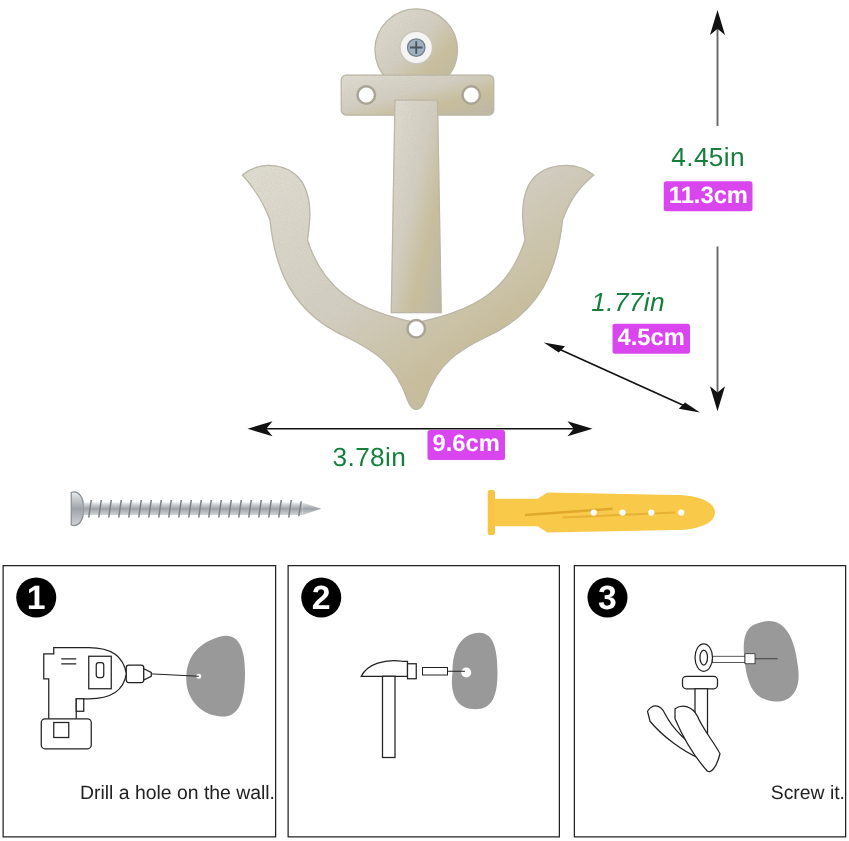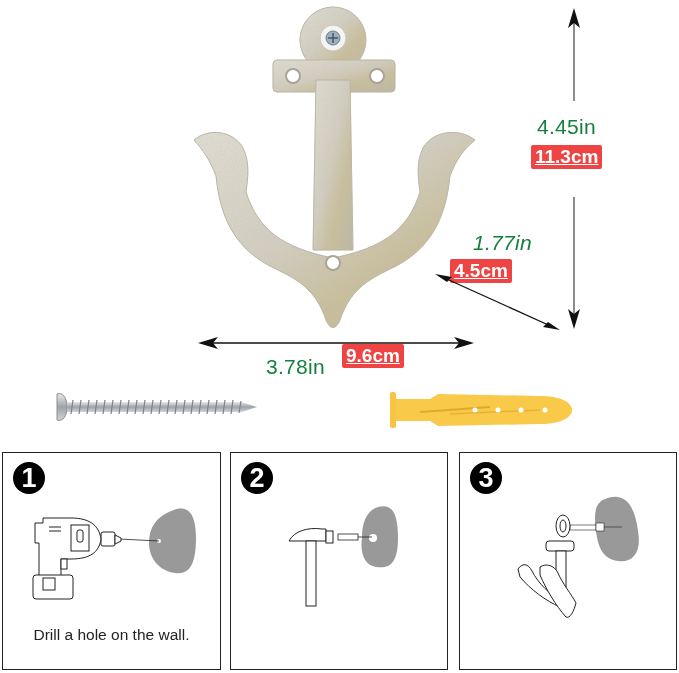--- a/index.html
+++ b/index.html
@@ -1,22 +1,22 @@
 <!DOCTYPE html>
 <html><head>
 <meta charset="utf-8">
 <style>
   html, body { margin:0; padding:0; background:#ffffff; }
   body { width:679px; height:673px; position:relative; overflow:hidden; font-family:"Liberation Sans", sans-serif; color:#111; }
   .abs { position:absolute; }
   .dim-in { font-size:21px; color:#15803d; letter-spacing:0.3px; }
-  .dim-cm { background:#ef4444; color:#fff; font-weight:bold; font-size:19px; padding:1px 4px; border-radius:2px; line-height:22px;text-decoration:underline; }
+  .dim-cm { background:#d946ef; color:#fff; font-weight:bold; font-size:19px; padding:1px 4px; border-radius:2px; line-height:22px; }
   .step-box { position:absolute; top:452px; height:218px; border:1.5px solid #222; background:#fff; box-sizing:border-box; }
   .step-num { position:absolute; left:10px; top:9px; width:32px; height:32px; border-radius:50%; background:#000; color:#fff; font-weight:bold; font-size:27px; text-align:center; line-height:33px; font-family:"Liberation Sans", sans-serif; }
-  .step-caption { position:absolute; left:0; right:0; top:173px; text-align:center; font-size:15.5px; color:#222; }
+  .step-caption { position:absolute; left:0; right:0; top:173px; text-align:right; font-size:15.5px; color:#222; }
   svg { display:block; }
 </style>
 </head>
 <body>
 
 <div class="abs" style="left:188px; top:0px; width:290px; height:335px;">
   <svg width="290" height="335" viewBox="0 0 290 335">
     <defs>
       <linearGradient id="metal" x1="0" y1="0" x2="1" y2="1">
         <stop offset="0" stop-color="#e6e3da"></stop>
@@ -65,21 +65,21 @@
 <div class="abs dim-in" style="left:537px; top:115px;">4.45in</div>
 <div class="abs dim-cm" style="left:531px; top:145px;">11.3cm</div>
 <div class="abs" style="left:567px; top:197px; width:14px; height:134px;">
   <svg width="14" height="134">
     <line x1="7" y1="0" x2="7" y2="126" stroke="#666" stroke-width="1.5"></line>
     <path d="M1 112 L7 132 L13 112 L7 117 Z" fill="#111"></path>
   </svg>
 </div>
 
 <div class="abs dim-in" style="left:473px; top:231px;font-style:italic;">1.77in</div>
-<div class="abs dim-cm" style="left:450px; top:259px;">4.5cm</div>
+<div class="abs dim-cm" style="left:490px; top:259px;">4.5cm</div>
 <div class="abs" style="left:430px; top:268px; width:135px; height:65px;">
   <svg width="135" height="65">
     <line x1="10" y1="8" x2="125" y2="60" stroke="#111" stroke-width="1.3"></line>
     <path d="M5 6 L22 9 L17 14 Z" fill="#111"></path>
     <path d="M130 62 L113 59 L118 54 Z" fill="#111"></path>
   </svg>
 </div>
 
 <div class="abs" style="left:196px; top:335px; width:280px; height:16px;">
   <svg width="280" height="16">
@@ -204,13 +204,14 @@
       <ellipse cx="53" cy="35" rx="3" ry="6" fill="#fff" stroke="#222"></ellipse>
 
       <rect x="36" y="50" width="28" height="10" rx="3" fill="#fff" stroke="#222"></rect>
 
       <rect x="46" y="60" width="10" height="50" fill="#fff" stroke="#222"></rect>
 
       <path d="M8 78 C12 72 18 72 22 80 C28 92 40 104 52 110 L50 116 C36 110 20 98 10 86 Z" fill="#fff" stroke="#222"></path>
       <path d="M30 76 C36 72 44 74 48 82 C52 92 62 104 66 112 C64 120 60 128 56 126 C46 115 36 98 30 84 Z" fill="#fff" stroke="#222"></path>
     </svg>
   </div>
+  <div class="step-caption">Screw it.</div>
 </div>
 
 </body></html>

